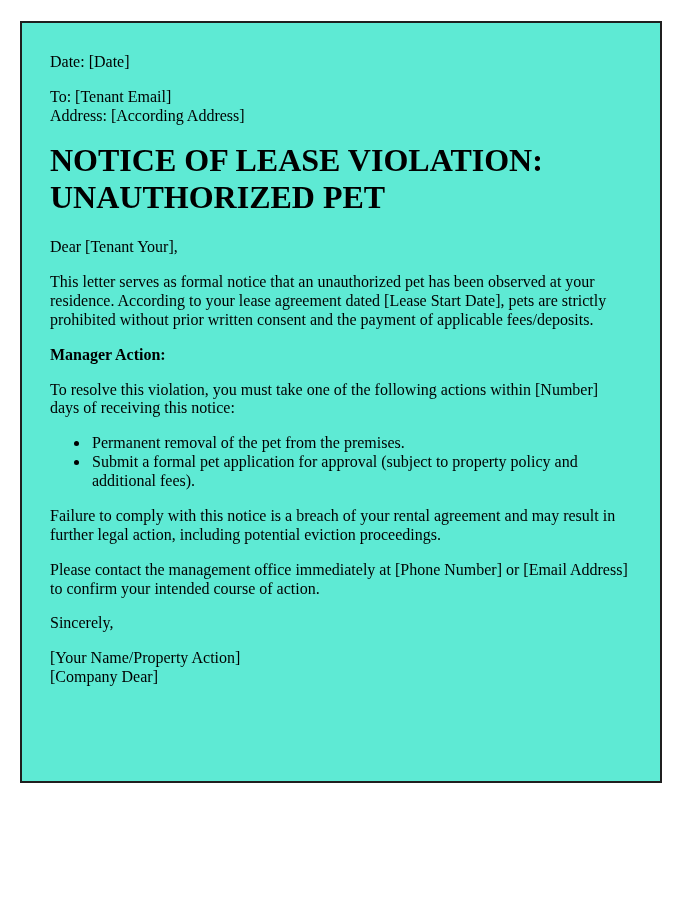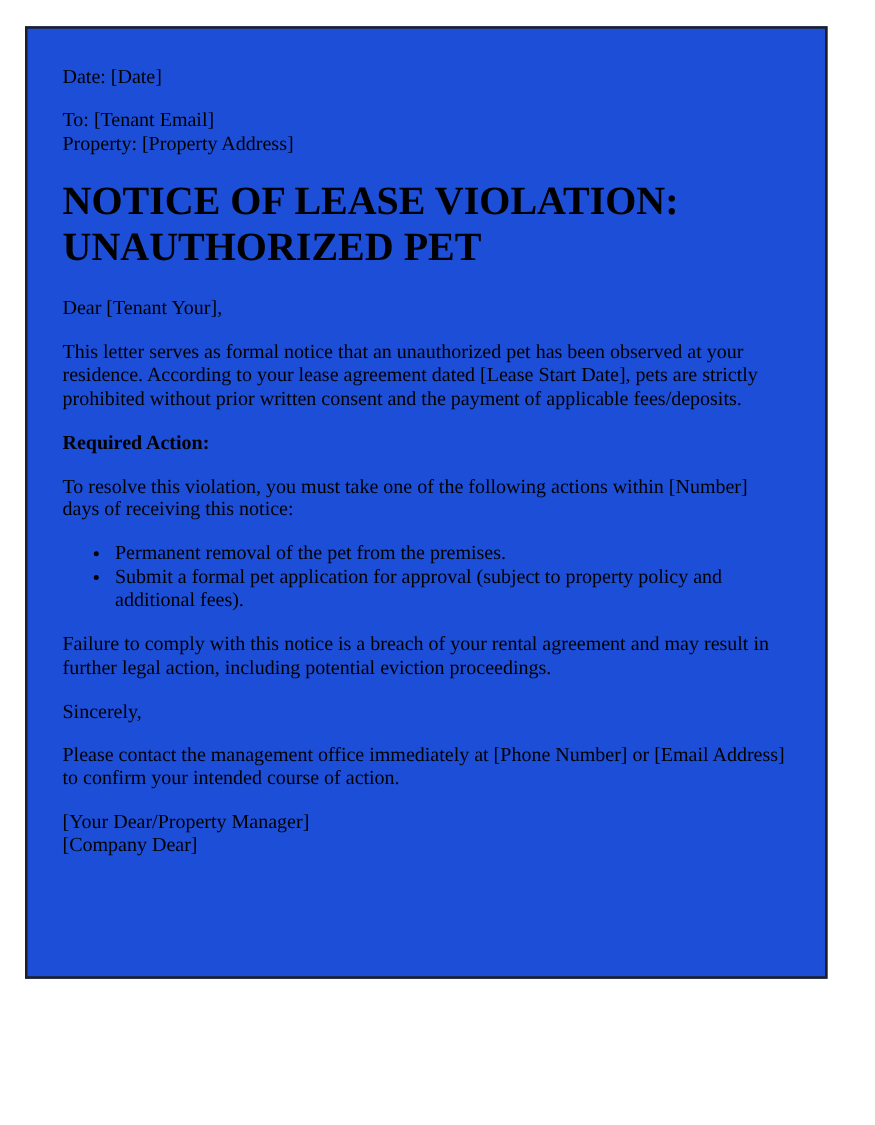--- a/index.html
+++ b/index.html
@@ -14,21 +14,21 @@
     color: #000000;
     font-size: 16px;
     line-height: 1.18;
   }
   .letter {
     box-sizing: border-box;
     margin: 21px 38px 0 20px;
     height: 762px;
     border: 2px solid #1f1f1f;
     padding: 14px 30px 40px 28px;
-    background: #1d4ed8;
+    background: #5eead4;
     overflow: hidden;
   }
   .letter p {
     margin: 16px 0;
   }
   h1.letter-title {
     font-size: 32px;
     font-weight: bold;
     line-height: 1.18;
     margin: 14px 0 21px 0;
@@ -47,39 +47,39 @@
   }
 </style>
 </head>
 <body>
 
 <div class="letter">
 
   <p>Date: [Date]</p>
 
   <p><span>To: [Tenant Email]</span><br>
-  <span>Property: [Property Address]</span></p>
+  <span>Address: [According Address]</span></p>
 
   <h1 class="letter-title">NOTICE OF LEASE VIOLATION: UNAUTHORIZED PET</h1>
 
   <p>Dear [Tenant Your],</p>
 
   <p>This letter serves as formal notice that an unauthorized pet has been observed at your residence. According to your lease agreement dated [Lease Start Date], pets are strictly prohibited without prior written consent and the payment of applicable fees/deposits.</p>
 
-  <p><span class="bold-label">Required Action:</span></p>
+  <p><span class="bold-label">Manager Action:</span></p>
 
   <p>To resolve this violation, you must take one of the following actions within [Number] days of receiving this notice:</p>
 
   <ul class="action-list">
     <li>Permanent removal of the pet from the premises.</li>
     <li>Submit a formal pet application for approval (subject to property policy and additional fees).</li>
   </ul>
 
   <p>Failure to comply with this notice is a breach of your rental agreement and may result in further legal action, including potential eviction proceedings.</p>
 
+  <p>Please contact the management office immediately at [Phone Number] or [Email Address] to confirm your intended course of action.</p>
+
   <p>Sincerely,</p>
 
-  <p>Please contact the management office immediately at [Phone Number] or [Email Address] to confirm your intended course of action.</p>
-
-  <p><span>[Your Dear/Property Manager]</span><br>
+  <p><span>[Your Name/Property Action]</span><br>
   <span>[Company Dear]</span></p>
 
 </div>
 
 </body></html>

